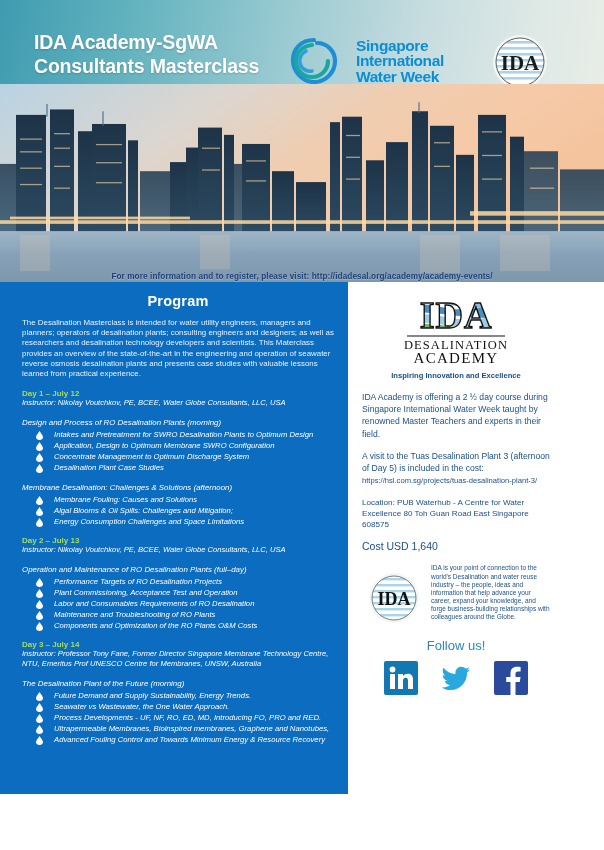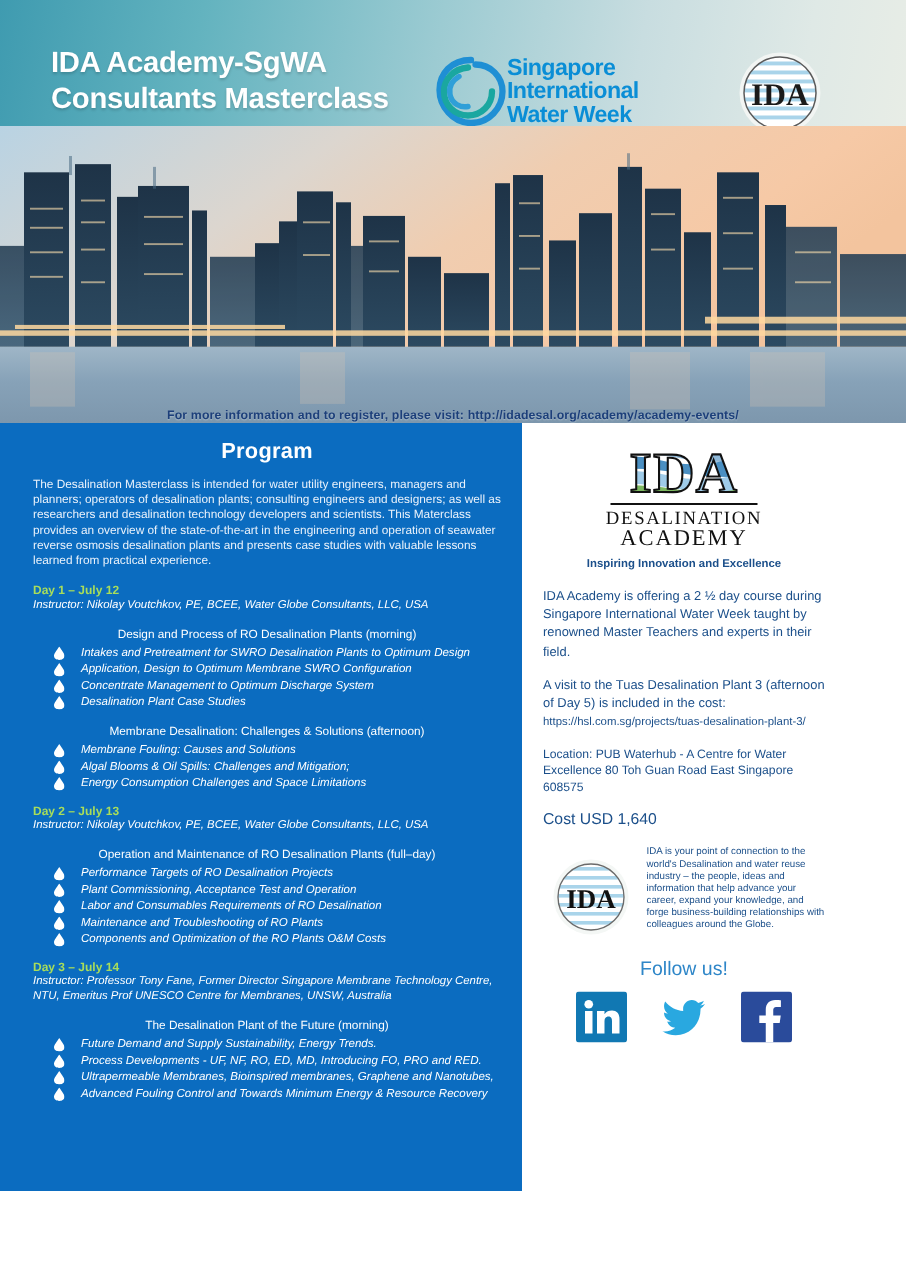--- a/index.html
+++ b/index.html
@@ -40,21 +40,21 @@
     font-size: 13.5px;
     font-weight: bold;
     color: #1f3f85;
     letter-spacing: 0.1px;
   }
 
   
   .siww-logo {
     position: absolute;
     left: 290px; top: 37px;
-    display: flex; align-items: center; gap: 0;
+    display: flex; align-items: center; gap: 18px;
   }
   .siww-mark { width: 48px; height: 48px; flex: 0 0 48px; }
   .siww-text {
     font-size: 15.5px; font-weight: bold; line-height: 15.5px;
     color: #0a8ed6; letter-spacing: -0.4px;
   }
   .siww-text span { display: block; }
 
   
   .ida-round {
@@ -115,23 +115,23 @@
   }
   .instructor {
     font-size: 7.6px;
     font-style: italic;
     color: #ffffff;
     line-height: 10px;
     margin-bottom: 8px;
   }
   .session-title {
     font-size: 7.9px;
+    font-style: italic;
     color: #ffffff;
     margin: 10px 0 2px 0;
-    text-align: center;
   }
   .bullets { list-style: none; margin: 0 0 9px 0; padding: 0; }
   .bullets li {
     position: relative;
     font-size: 7.7px;
     font-style: italic;
     line-height: 11px;
     color: #ffffff;
     padding-left: 32px;
   }
@@ -466,20 +466,26 @@
           <li>
             <svg class="drop-icon" viewBox="0 0 7 9">
                 <path d="M3.5 0 C5.4 3 7 4.6 7 6.2 C7 7.8 5.5 9 3.5 9 C1.5 9 0 7.8 0 6.2 C0 4.6 1.6 3 3.5 0 Z" fill="#ffffff"></path>
               </svg>
             <span>Future Demand and Supply  Sustainability, Energy Trends.</span>
           </li>
           <li>
             <svg class="drop-icon" viewBox="0 0 7 9">
                 <path d="M3.5 0 C5.4 3 7 4.6 7 6.2 C7 7.8 5.5 9 3.5 9 C1.5 9 0 7.8 0 6.2 C0 4.6 1.6 3 3.5 0 Z" fill="#ffffff"></path>
               </svg>
+            <span>Seawater vs Wastewater, the One Water Approach.</span>
+          </li>
+          <li>
+            <svg class="drop-icon" viewBox="0 0 7 9">
+                <path d="M3.5 0 C5.4 3 7 4.6 7 6.2 C7 7.8 5.5 9 3.5 9 C1.5 9 0 7.8 0 6.2 C0 4.6 1.6 3 3.5 0 Z" fill="#ffffff"></path>
+              </svg>
             <span>Process Developments - UF, NF, RO, ED, MD, Introducing FO, PRO and RED.</span>
           </li>
           <li>
             <svg class="drop-icon" viewBox="0 0 7 9">
                 <path d="M3.5 0 C5.4 3 7 4.6 7 6.2 C7 7.8 5.5 9 3.5 9 C1.5 9 0 7.8 0 6.2 C0 4.6 1.6 3 3.5 0 Z" fill="#ffffff"></path>
               </svg>
             <span>Ultrapermeable Membranes, Bioinspired membranes, Graphene and Nanotubes,</span>
           </li>
           <li>
             <svg class="drop-icon" viewBox="0 0 7 9">

